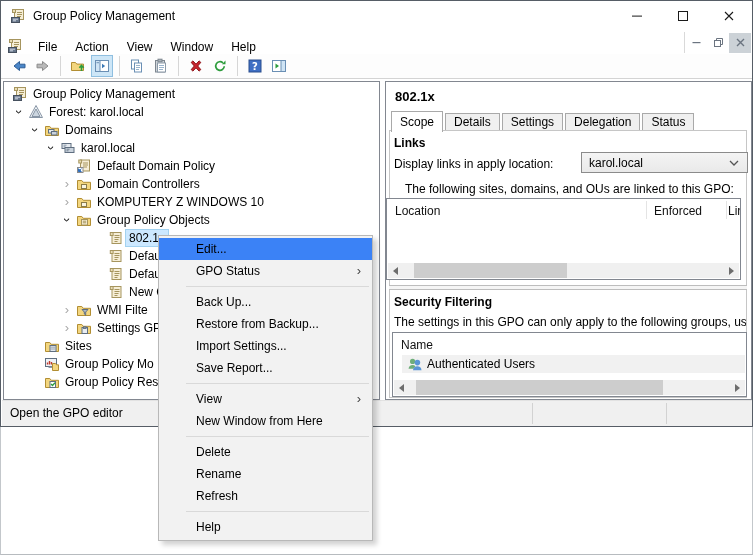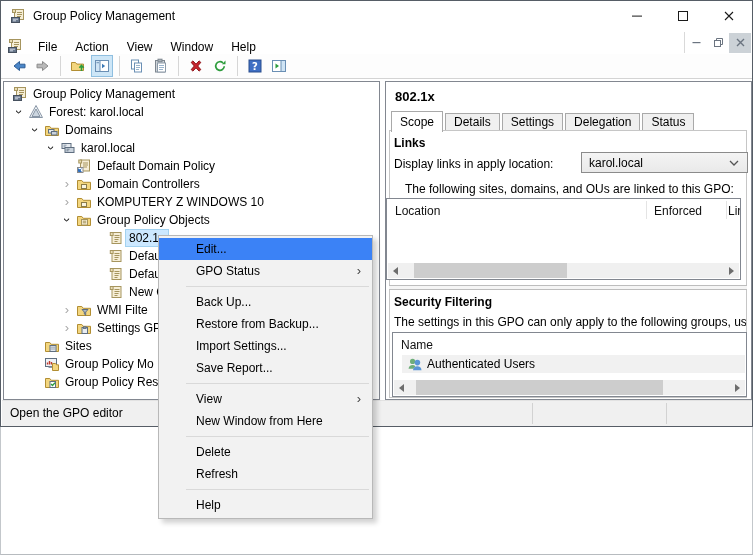--- a/index.html
+++ b/index.html
@@ -517,16 +517,17 @@
     <div class="cm-sep"></div>
     <div class="cm-item">Back Up...</div>
     <div class="cm-item">Restore from Backup...</div>
     <div class="cm-item">Import Settings...</div>
     <div class="cm-item">Save Report...</div>
     <div class="cm-sep"></div>
     <div class="cm-item">View<span class="cm-arrow">›</span></div>
     <div class="cm-item">New Window from Here</div>
     <div class="cm-sep"></div>
     <div class="cm-item">Delete</div>
+    <div class="cm-item">Rename</div>
     <div class="cm-item">Refresh</div>
     <div class="cm-sep"></div>
     <div class="cm-item">Help</div>
   </div>
 
 </body></html>

